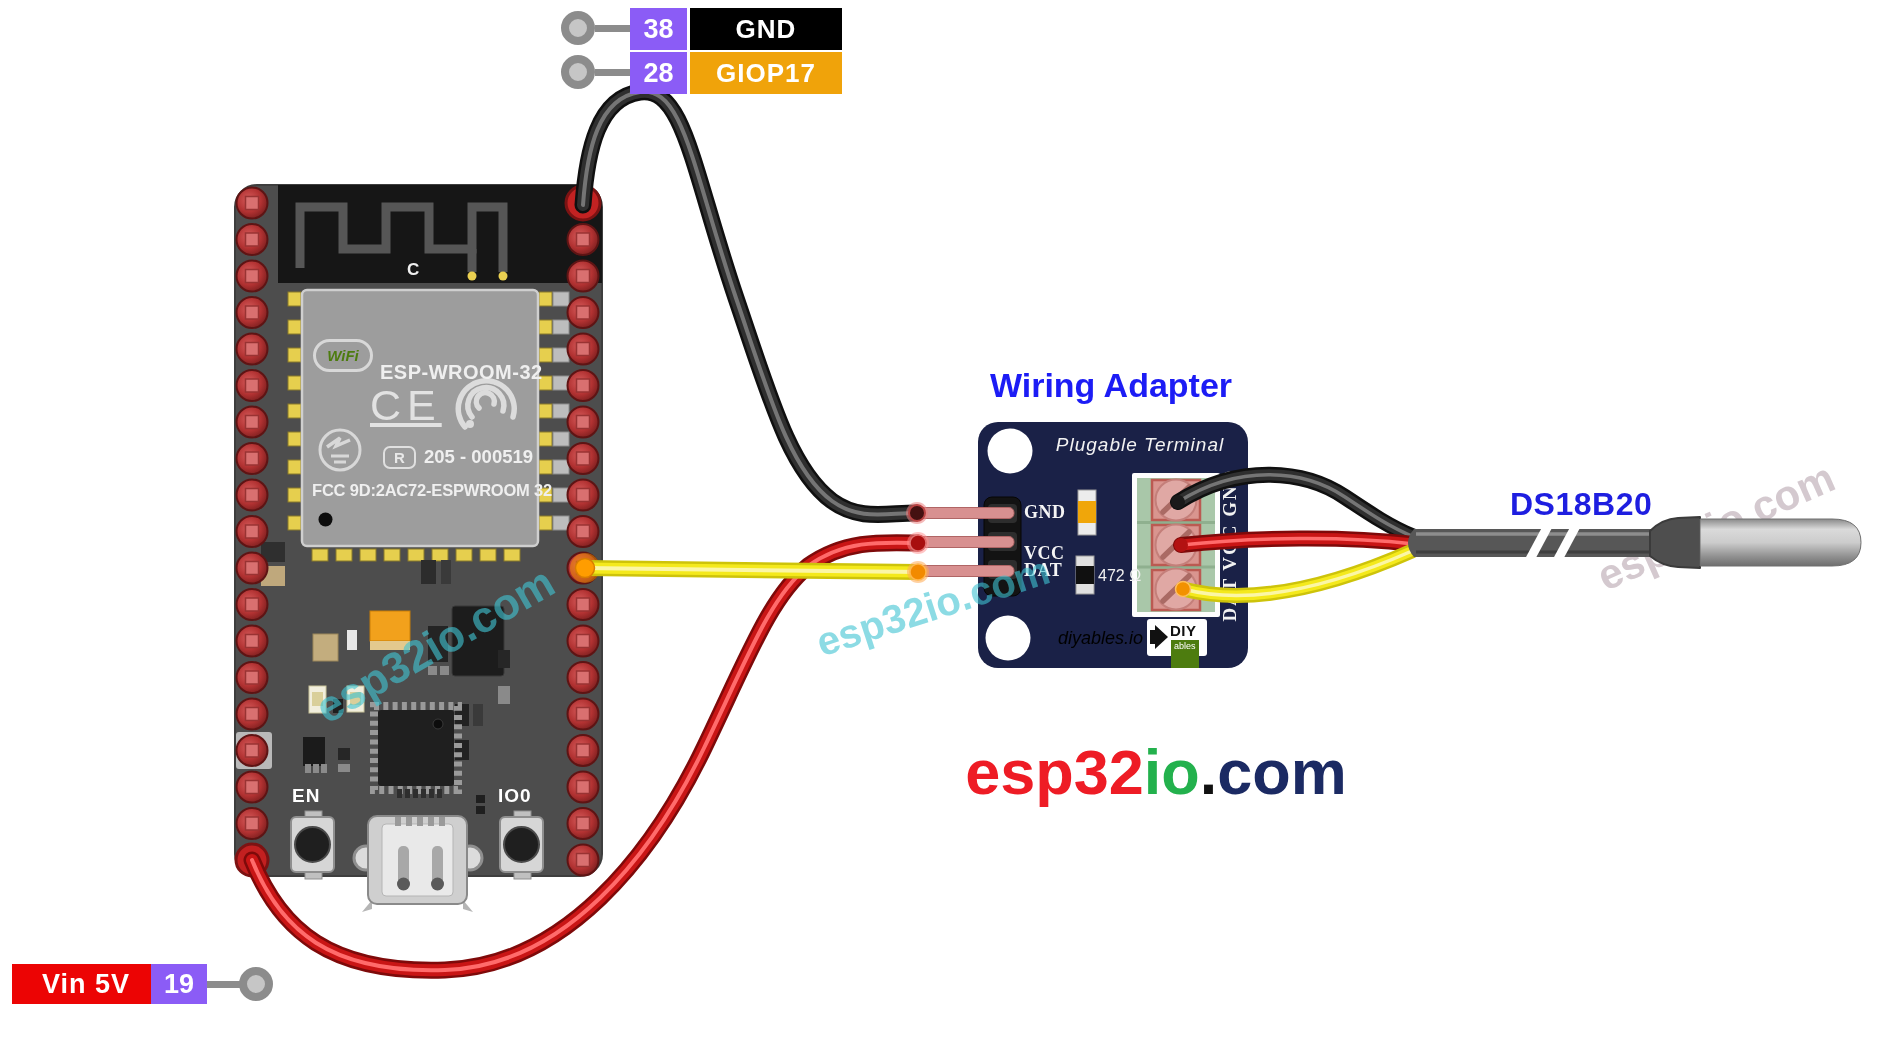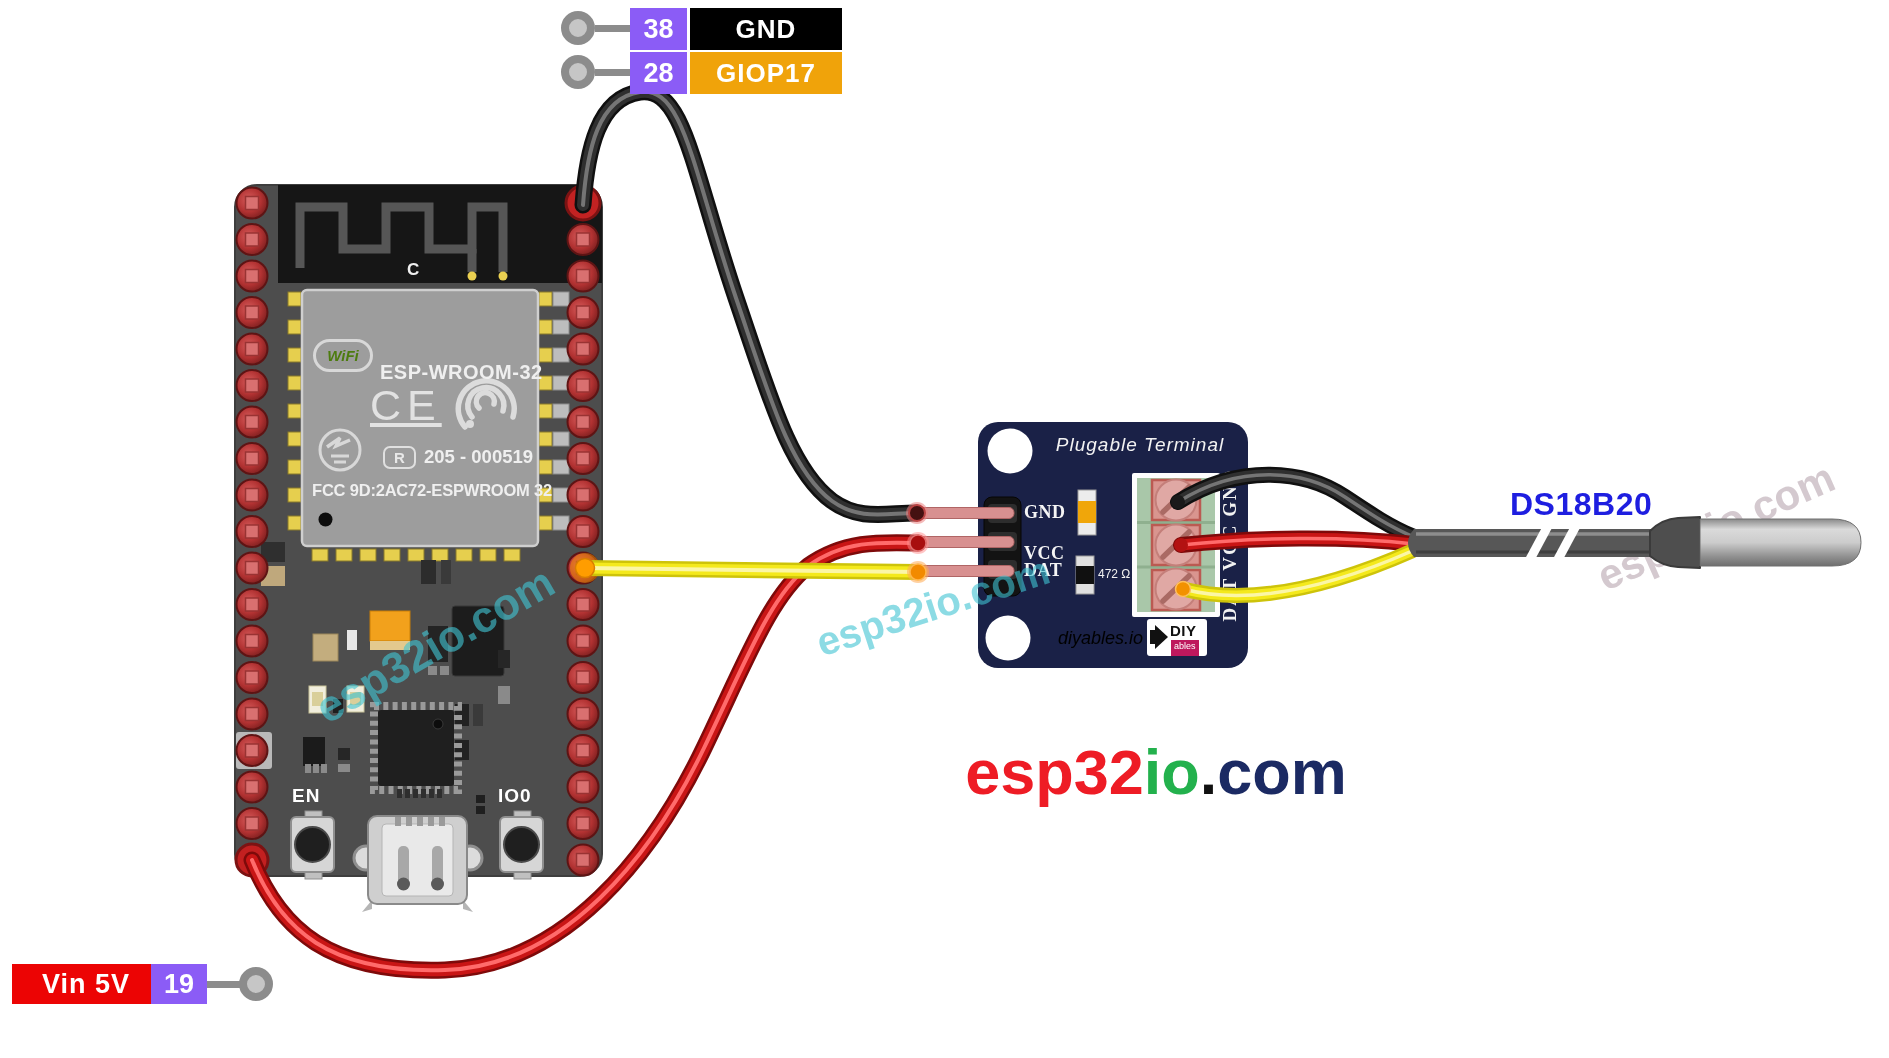--- a/index.html
+++ b/index.html
@@ -26,30 +26,30 @@
   .ce { font-size:43px; color:#e2e2e2; letter-spacing:6px;text-decoration:underline; }
   .rbox { width:33px; height:23px; border:2.5px solid #e0e0e0; border-radius:7px; box-sizing:border-box;
           display:flex; align-items:center; justify-content:center; color:#e8e8e8;
           font-weight:bold; font-size:15px; }
 
   
   .adp-title { width:276px; text-align:center; font-weight:bold; font-size:34px; color:#1c1cf5; }
   .adp-sub { width:196px; text-align:center; font-style:italic; font-size:19px; color:#f2f2f2; letter-spacing:1px; }
   .hdr-lbl { width:46px; font-family:"Liberation Serif", serif; font-weight:600; font-size:18px;
              color:#f5f5f5; letter-spacing:0.5px; }
-  .res-lbl { font-size:12px; color:#f0f0f0; }
+  .res-lbl { font-size:16px; color:#f0f0f0; }
   .brand { font-style:italic; font-size:18px; color:#000000; }
   .diy-box { width:60px; height:37px; background:#ffffff; border-radius:3px; }
   .diy-tri { position:absolute; left:8px; top:6px; width:0; height:0;
              border-top:12px solid transparent; border-bottom:12px solid transparent;
              border-left:13px solid #111; }
   .diy-bar { position:absolute; left:3px; top:11px; width:5px; height:14px; background:#111; }
   .diy-txt { position:absolute; left:23px; top:3px; font-weight:bold; font-size:15px; color:#111; letter-spacing:0.5px; }
-  .diy-ables { position:absolute; left:24px; top:21px; background:#be185d; color:#fff; font-size:9px;
-               height:16px; line-height:12px; padding:0 3px; }
+  .diy-ables { position:absolute; left:24px; top:21px; background:#4d7c0f; color:#fff; font-size:9px;
+               height:28px; line-height:12px; padding:0 3px; }
 
   .sensor-lbl { font-weight:bold; font-size:32px; color:#1e1ee0; letter-spacing:0.5px; }
 
   .site-logo { width:396px; text-align:center; font-weight:bold; font-size:63px; white-space:nowrap; }
   .site-logo .p1 { color:#ee1c25; } .site-logo .p2 { color:#23b14d; }
   .site-logo .p3 { color:#111111; } .site-logo .p4 { color:#1b2a63; }
 
   .wm { font-weight:bold; white-space:nowrap; text-align:center; }
   #wm-board   { left:268px; top:620px; width:334px; font-size:44px; color:rgba(64,195,210,0.62); transform:rotate(-30deg); }
   #wm-adapter { left:778px; top:584px; width:310px; font-size:40px; color:rgba(64,195,210,0.60); transform:rotate(-18deg); }
@@ -389,20 +389,21 @@
   <div class="ov mod-txt" style="left:407px; top:260px; font-size:17px;">C</div>
   <div class="ov wifi-oval" style="left:313px; top:339px;">WiFi</div>
   <div class="ov mod-txt" style="left:380px; top:345px; font-size:20px; letter-spacing:0.5px;margin-top:16px;">ESP-WROOM-32</div>
   <div class="ov ce" style="left:370px; top:381px;">CE</div>
   <div class="ov rbox" style="left:383px; top:446px;">R</div>
   <div class="ov mod-txt" style="left:424px; top:446px; font-size:18.5px;">205 - 000519</div>
   <div class="ov mod-txt" style="left:312px; top:481px; font-size:16.5px; letter-spacing:-0.2px;">FCC 9D:2AC72-ESPWROOM 32</div>
   <div class="ov mod-txt" style="left:292px; top:785px; font-size:19px; letter-spacing:1px; color:#fff;">EN</div>
   <div class="ov mod-txt" style="left:498px; top:785px; font-size:19px; letter-spacing:1px; color:#fff;">IO0</div>
 
+  <div class="ov adp-title" style="left:973px; top:366px;">Wiring Adapter</div>
   <div class="ov adp-sub" style="left:1042px; top:434px;">Plugable Terminal</div>
   <div class="ov hdr-lbl" style="left:1024px; top:502px;">GND</div>
   <div class="ov hdr-lbl" style="left:1024px; top:543px;">VCC</div>
   <div class="ov hdr-lbl" style="left:1024px; top:560px;">DAT</div>
   <div class="ov res-lbl" style="left:1098px; top:567px;">472 Ω</div>
   <div class="ov brand" style="left:1058px; top:628px;">diyables.io</div>
   <div class="ov diy-box" style="left:1147px; top:619px;">
     <div class="diy-bar"></div>
     <div class="diy-tri"></div>
     <span class="diy-txt">DIY</span>

